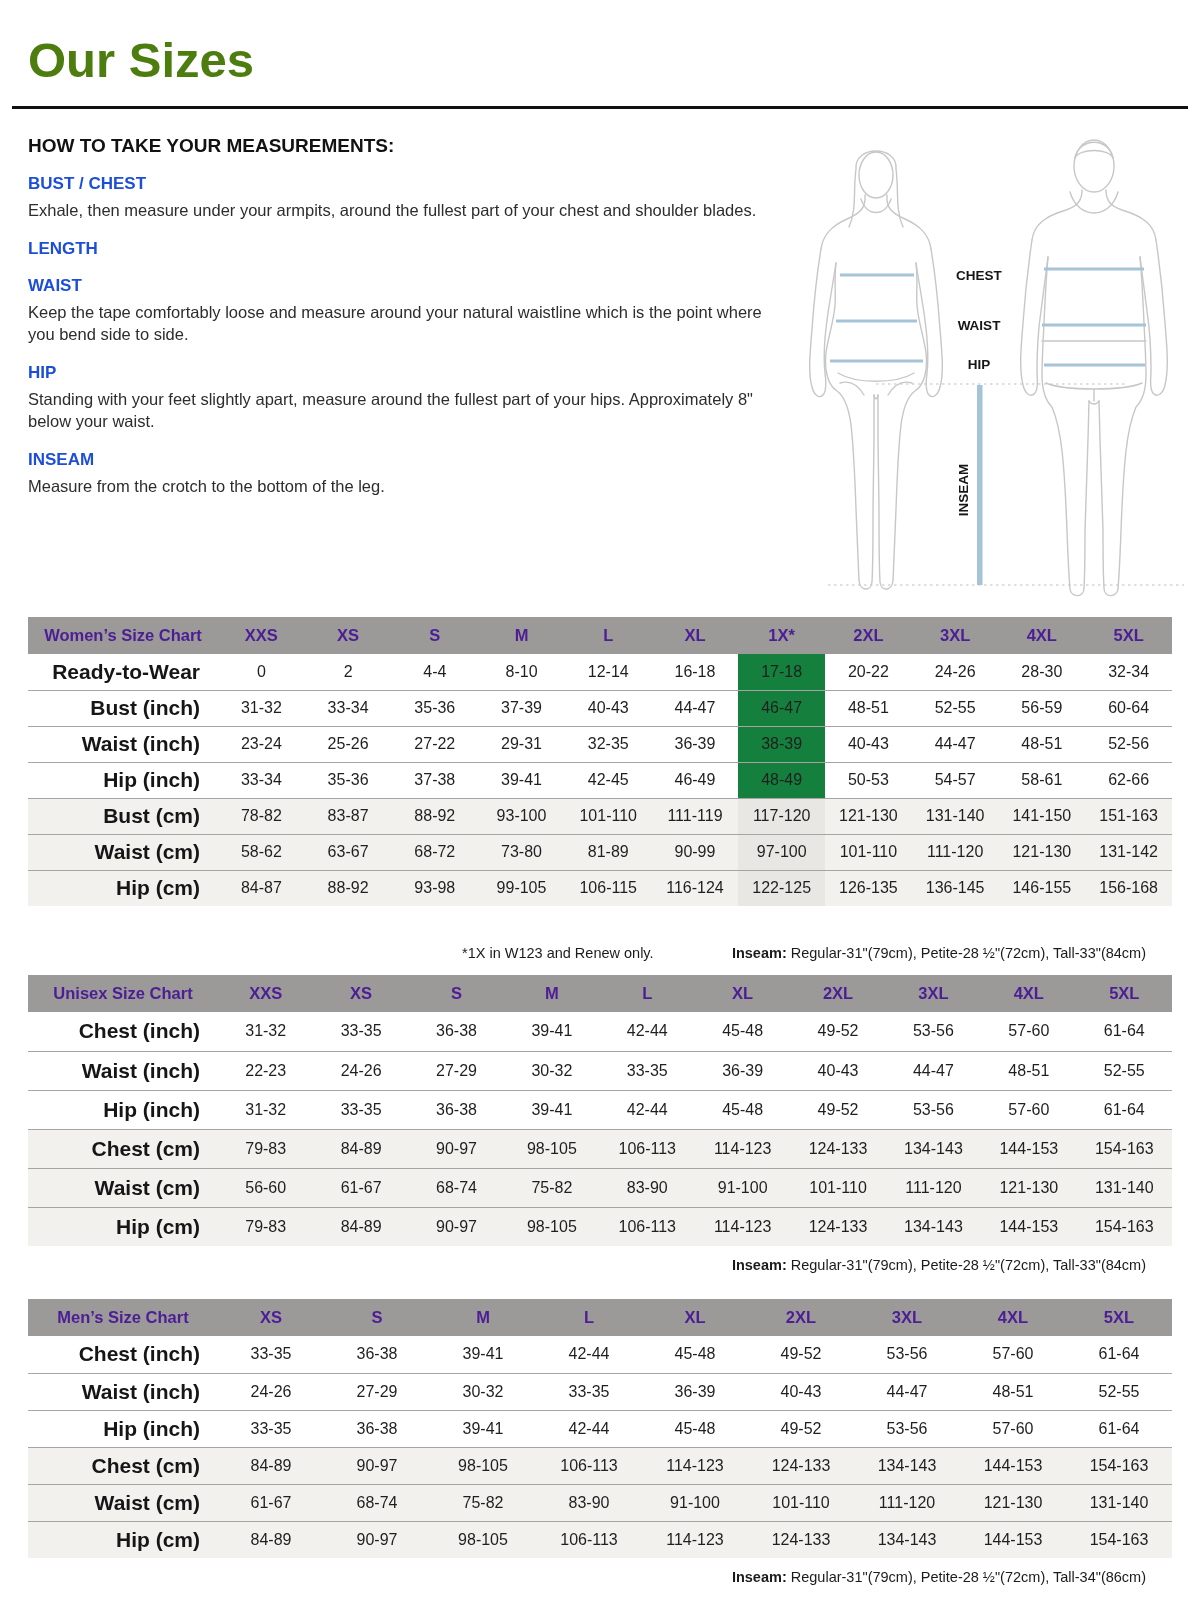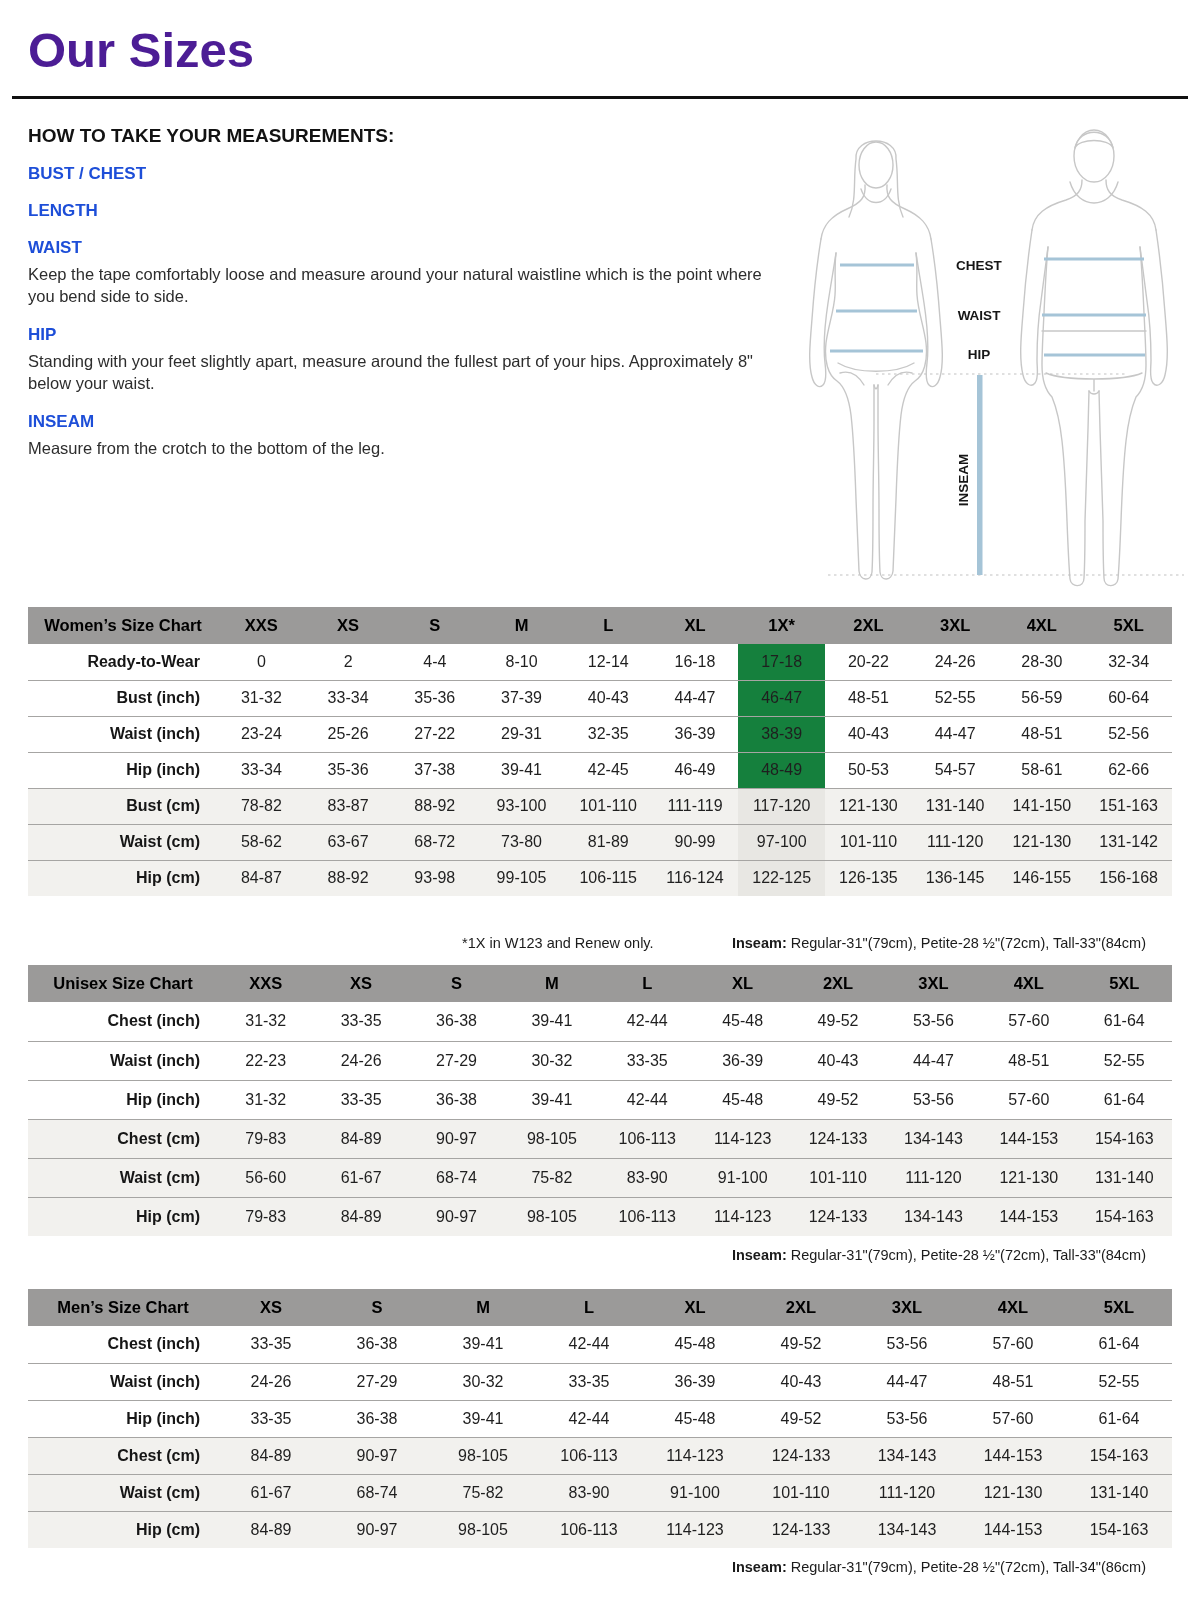--- a/index.html
+++ b/index.html
@@ -6,21 +6,21 @@
   html, body { margin: 0; padding: 0; }
   body {
     width: 1200px; height: 1600px; overflow: hidden;
     background: #ffffff; color: #1c1c1c;
     font-family: "Liberation Sans", sans-serif;
   }
   .page { padding: 22px 28px 0 28px; }
 
   h1.page-title {
     font-size: 49px; font-weight: bold; letter-spacing: 0px;
-    margin: 0 0 18px 0; color: #4c1d95;
+    margin: 10px 0 18px 0; color: #4d7c0f;
   }
   .title-rule {
     border: none; border-top: 3px solid #101010;
     margin: 0 -16px 24px -16px;
   }
 
   .top-section { display: flex; align-items: flex-start; }
   .instructions { width: 748px; flex: 0 0 748px; }
   h2.instructions-heading {
     font-size: 19px; font-weight: bold; margin: 2px 0 12px 0; color: #121212;
@@ -33,33 +33,33 @@
   }
 
   .figure-wrap { flex: 1; display: flex; justify-content: flex-end; padding-top: 0px; }
 
   .table-block { margin-top: 14px; }
   .t2 { margin-top: 22px; }
   table.size-table {
     width: 100%; border-collapse: collapse; table-layout: fixed;
   }
   table.size-table thead th {
-    background: #9b9a99; color: #000000;
+    background: #9b9a99; color: #4c1d95;
     font-size: 16.5px; font-weight: bold; height: 37px;
     text-align: center; padding: 0;
   }
   table.size-table thead th.corner { text-align: center; }
   table.size-table tbody tr { border-top: 1px solid #a6a5a3; }
   table.size-table tbody tr:first-child { border-top: 0; }
   .t0 tbody tr { height: 36px; }
   .t1 tbody tr { height: 39px; }
   .t2 tbody tr { height: 37px; }
   table.size-table tbody th {
     text-align: right; padding-right: 18px;
-    font-size: 16px; font-weight: bold; color: #161616;
+    font-size: 21px; font-weight: bold; color: #161616;
   }
   table.size-table tbody td {
     text-align: center; font-size: 16px; color: #1f1f1f; padding: 0;
   }
   tr.shaded th, tr.shaded td { background: #f2f1ee; }
   td.hl { background: #15803d; }
   tr.shaded td.hl { background: #e8e7e3; }
 
   .footnote-row {
     display: flex; align-items: baseline;
@@ -78,20 +78,21 @@
 <div class="page">
 
   <h1 class="page-title">Our Sizes</h1>
   <hr class="title-rule">
 
   <div class="top-section">
     <div class="instructions">
       <h2 class="instructions-heading">HOW TO TAKE YOUR MEASUREMENTS:</h2>
       <div id="instruction-sections">
           <h3>BUST / CHEST</h3>
+          <p>Exhale, then measure under your armpits, around the fullest part of your chest and shoulder blades.</p>
           <h3>LENGTH</h3>
           <h3>WAIST</h3>
           <p>Keep the tape comfortably loose and measure around your natural waistline which is the point where you bend side to side.</p>
           <h3>HIP</h3>
           <p>Standing with your feet slightly apart, measure around the fullest part of your hips. Approximately 8" below your waist.</p>
           <h3>INSEAM</h3>
           <p>Measure from the crotch to the bottom of the leg.</p>
         </div>
     </div>
 

